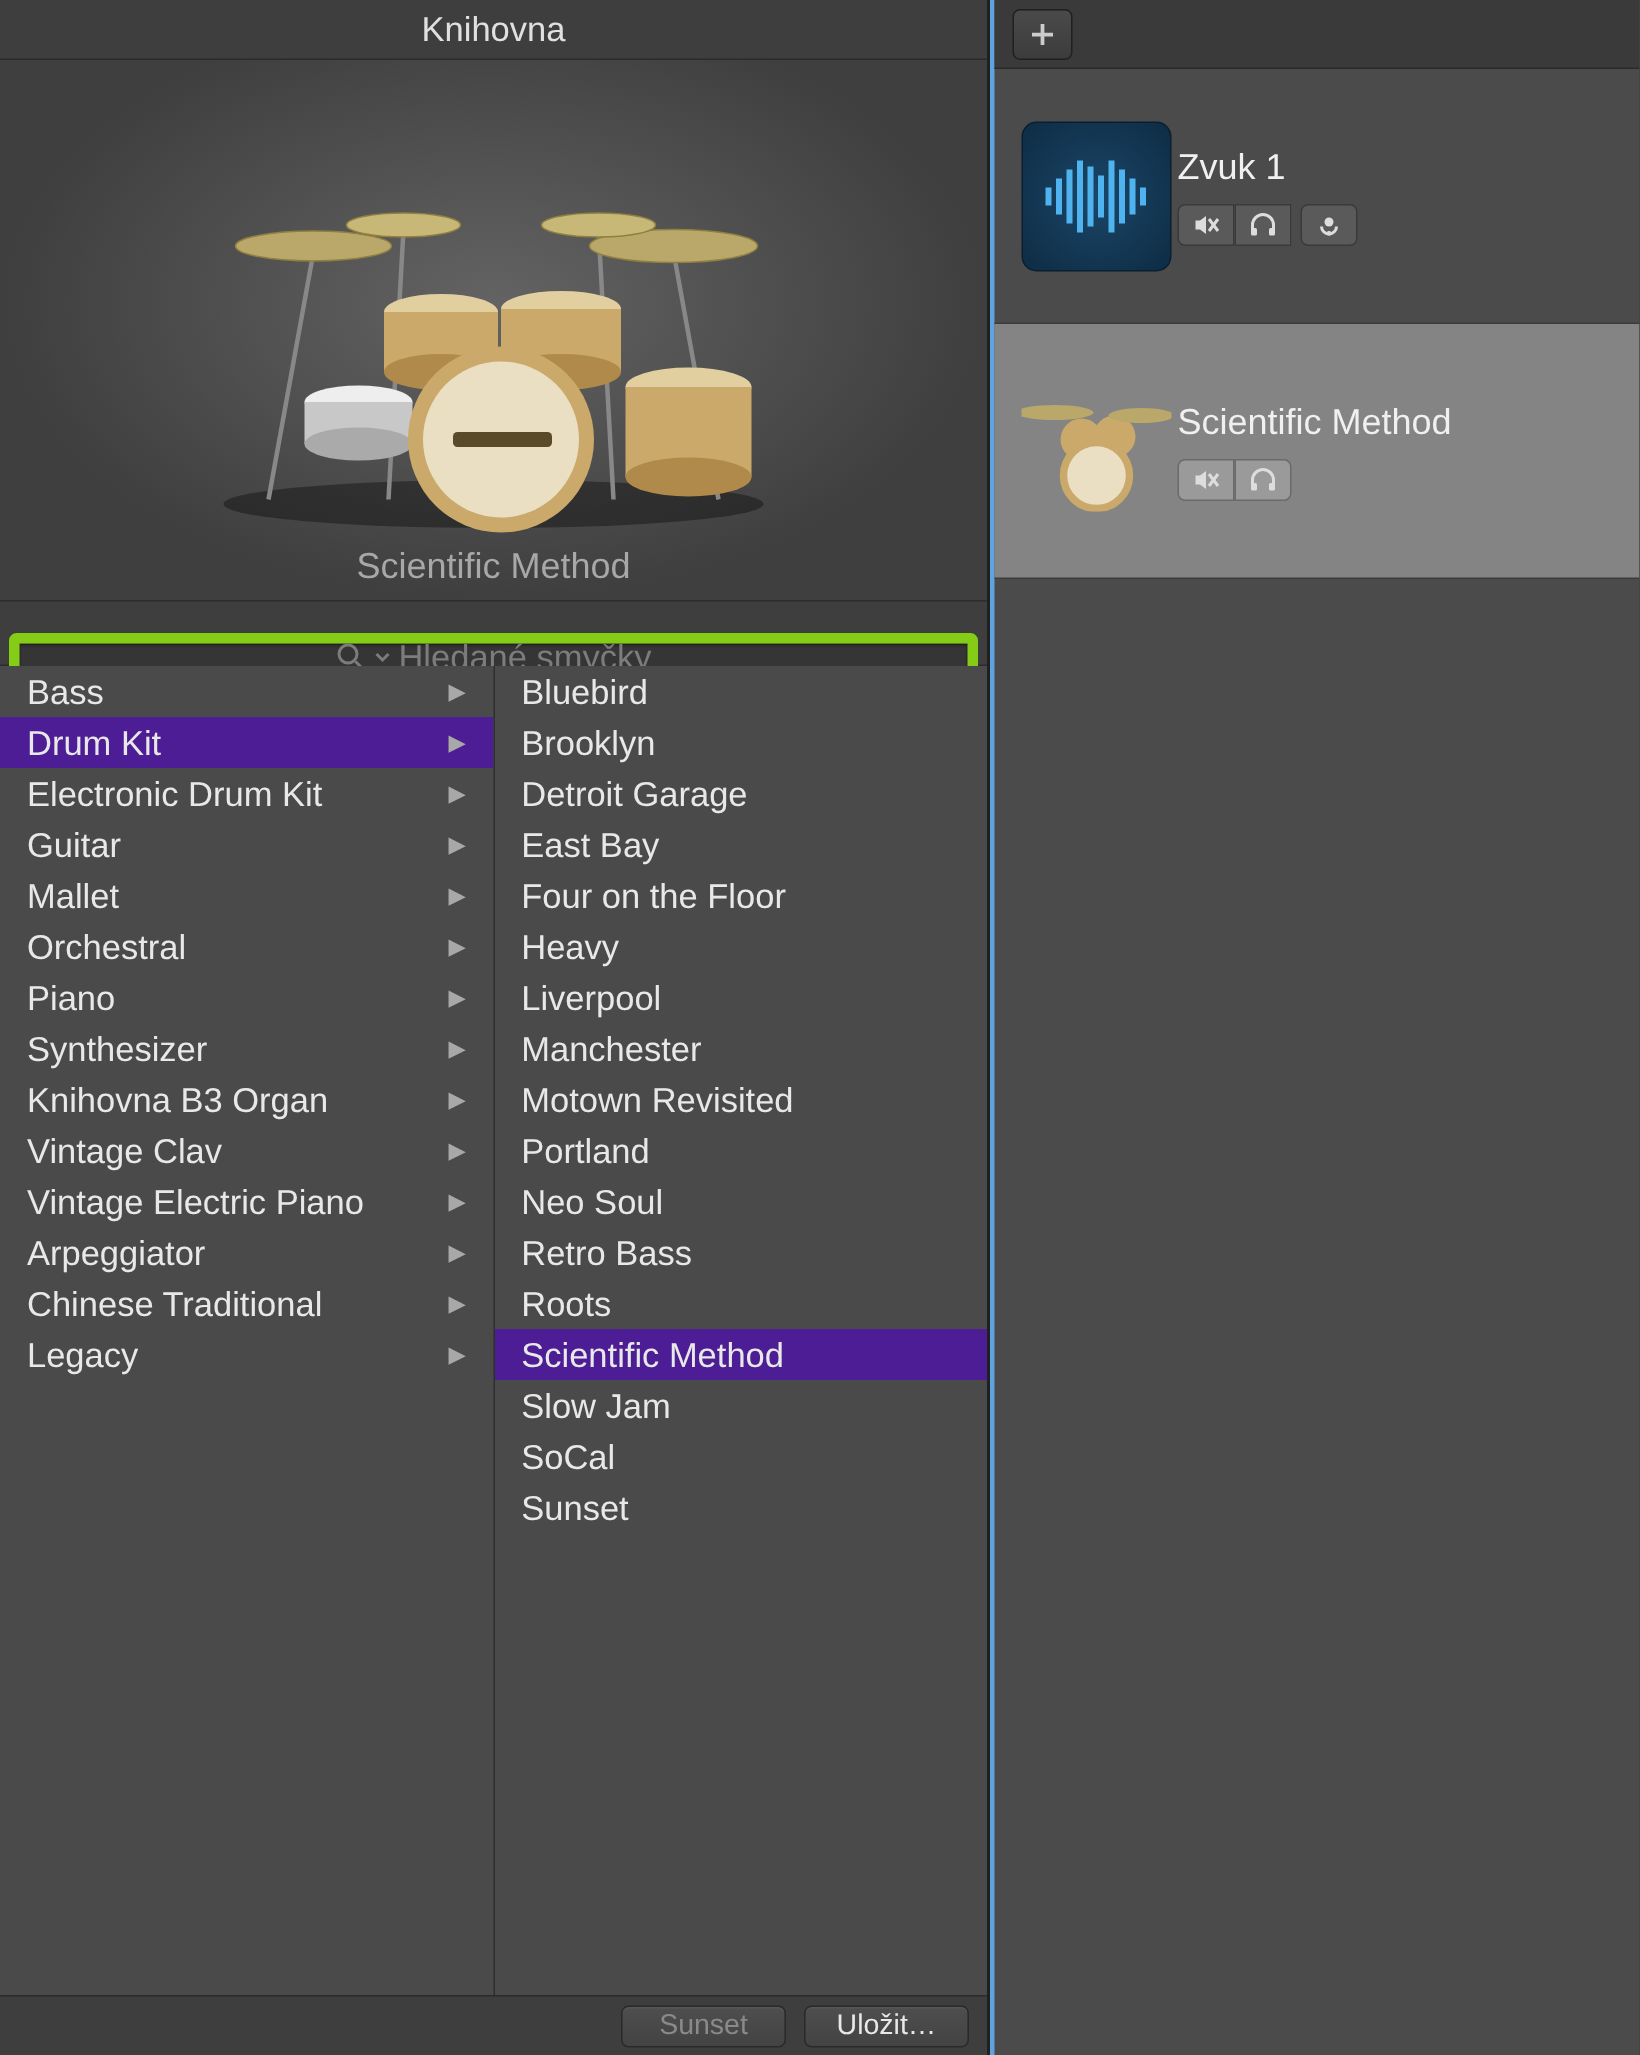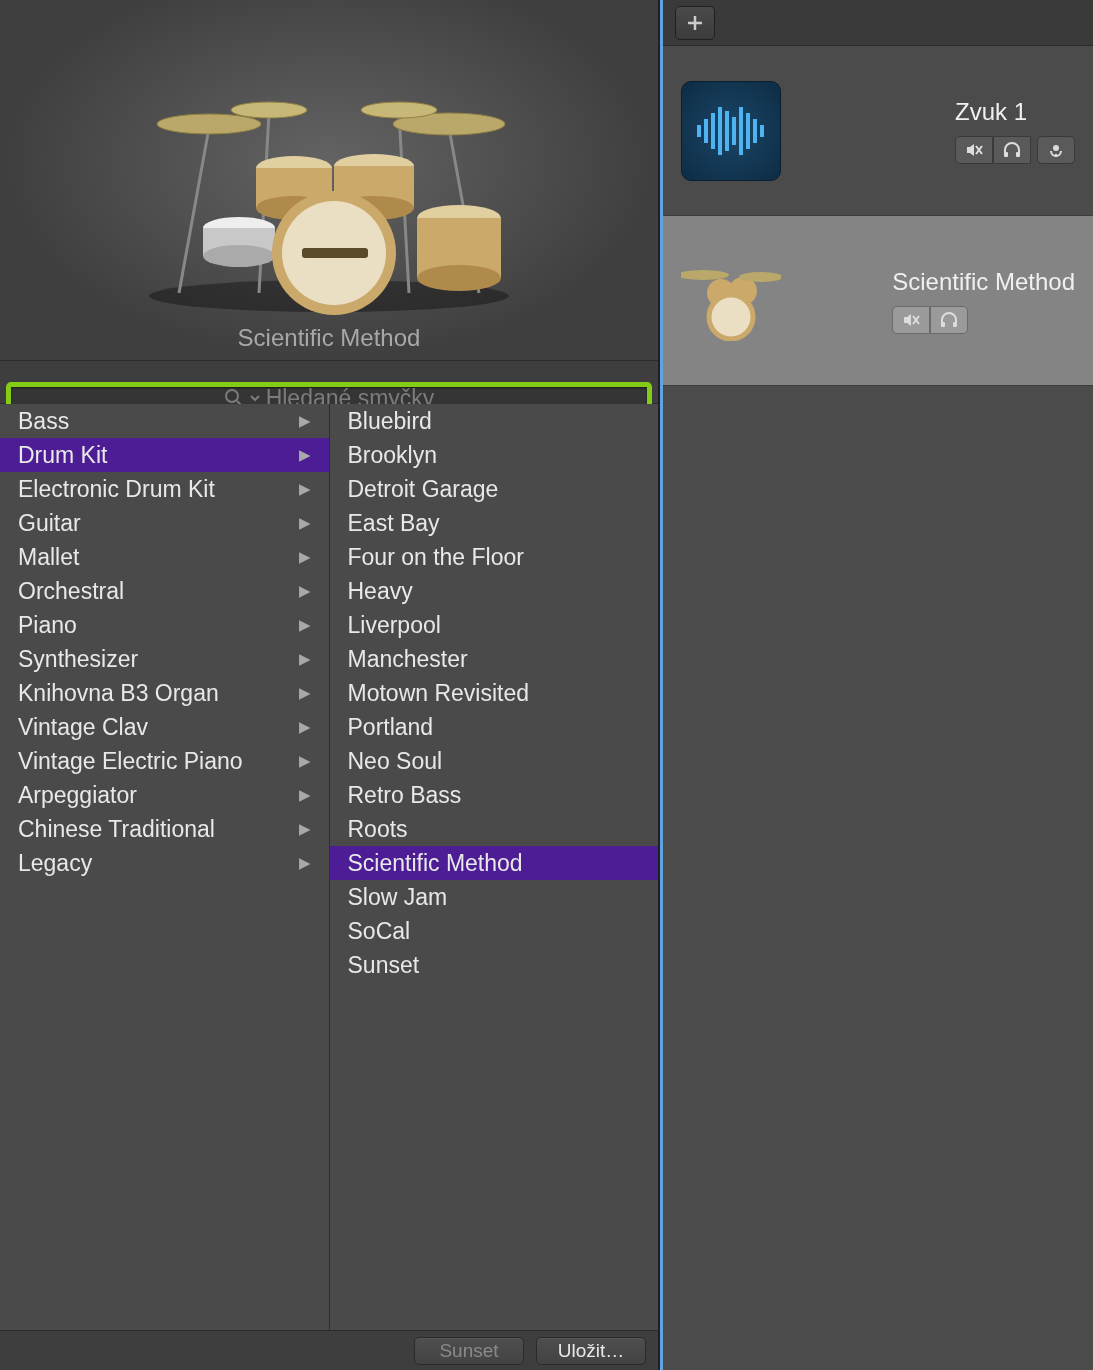--- a/index.html
+++ b/index.html
@@ -57,21 +57,21 @@
     align-items: center;
     justify-content: center;
     border-top: 1px solid #2c2c2c;
     border-bottom: 1px solid #2c2c2c;
     padding: 0 6px;
   }
   .search-field {
     width: 646px;
     height: 32px;
     background: #353535;
-    border: 5px solid #84cc16;
+    border: 7px solid #84cc16;
     border-radius: 5px;
     display: flex;
     align-items: center;
     justify-content: center;
     gap: 6px;
     box-shadow: inset 0 1px 2px rgba(0,0,0,0.5);
     margin-top: 32px;
   }
   .search-placeholder {
     color: #7c7c7c;
@@ -151,23 +151,22 @@
     border: 1px solid #202020;
     border-radius: 5px;
     display: flex; align-items:center; justify-content:center;
   }
   .tracks { flex: 1; }
   .track {
     height: 170px;
     display: flex;
     align-items: center;
     padding: 20px 18px;
-    gap: 34px;
+    gap: 4px;
     border-bottom: 1px solid #3c3c3c;
-    justify-content: space-between;
   }
   .track.selected {
     background: #848484;
   }
   .track-thumb {
     width: 100px; height: 100px;
     border-radius: 10px;
     display: flex; align-items: center; justify-content: center;
     flex-shrink: 0;
   }
@@ -189,20 +188,21 @@
   .tc-btn:last-child  { border-radius: 0 5px 5px 0; }
   .tc-btn.solo { border-radius: 5px; margin-left: 6px; }
   .mini-drum { width:100px; height:80px; }
 </style>
 </head>
 <body>
 
 <div class="container">
 
   <div class="library-panel">
+    <div class="library-header">Knihovna</div>
 
     <div class="preview-area">
 
       <svg class="drumkit-svg" viewBox="0 0 420 260">
 
         <ellipse cx="210" cy="238" rx="180" ry="16" fill="rgba(0,0,0,0.35)"></ellipse>
 
         <line x1="60" y1="235" x2="90" y2="70" stroke="#888" stroke-width="3"></line>
         <line x1="360" y1="235" x2="330" y2="70" stroke="#888" stroke-width="3"></line>
         <line x1="140" y1="235" x2="150" y2="55" stroke="#888" stroke-width="3"></line>

